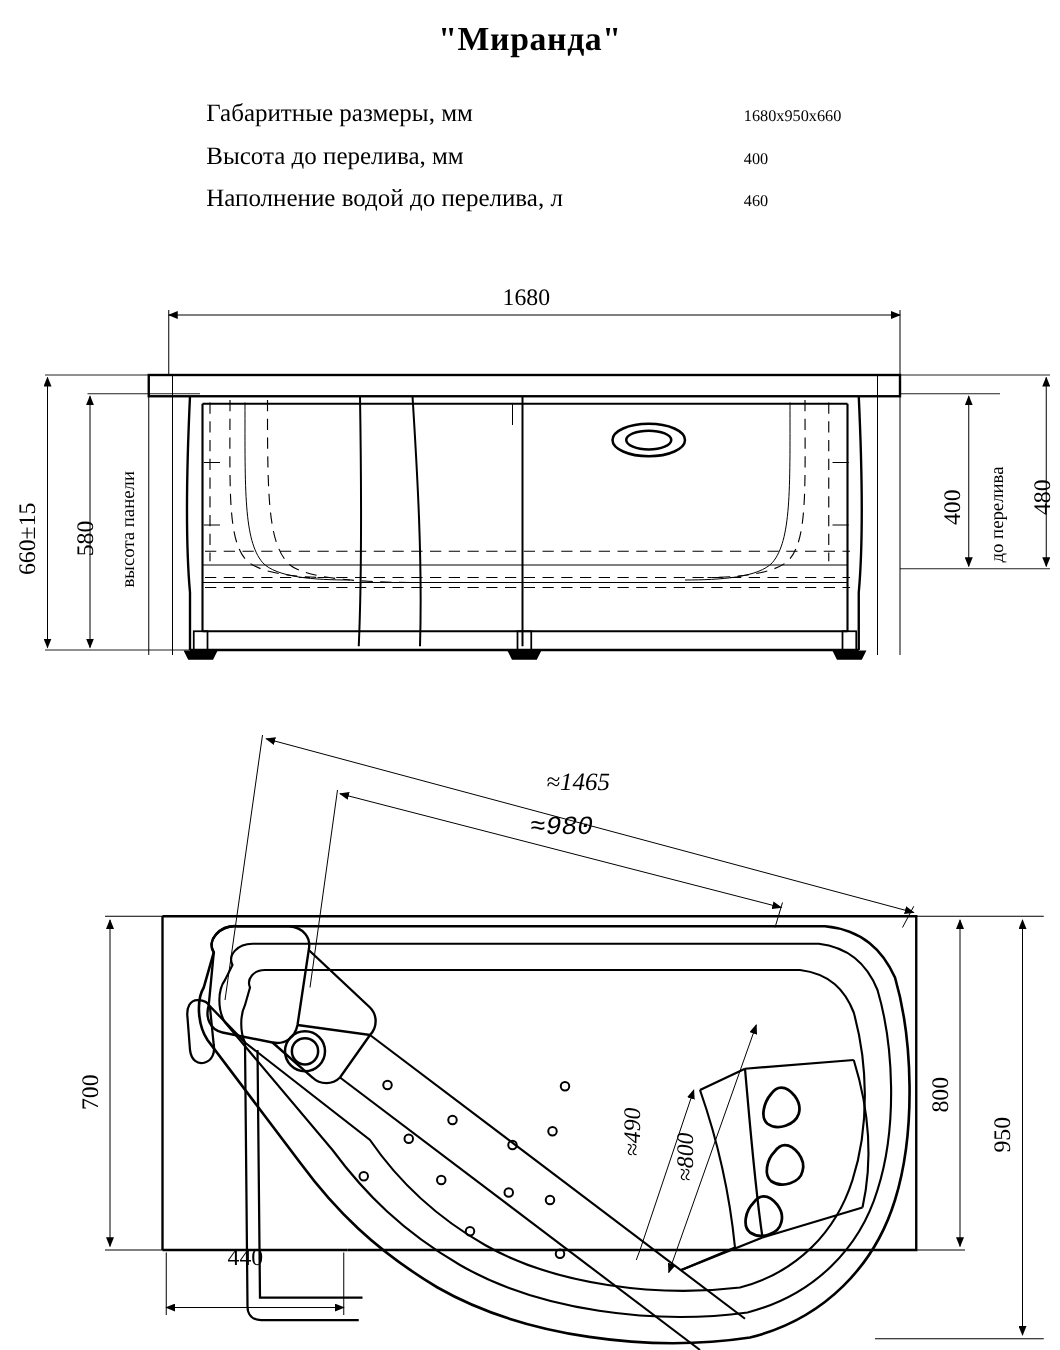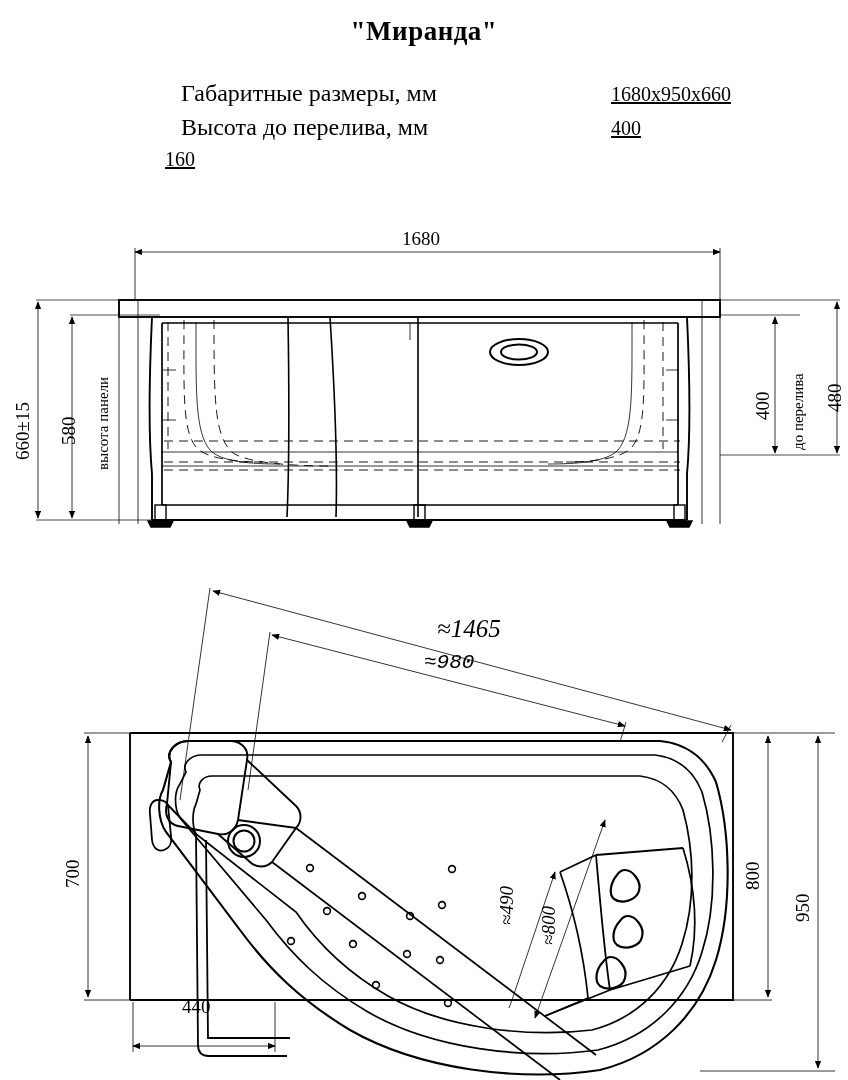--- a/index.html
+++ b/index.html
@@ -9,22 +9,22 @@
   }
   #sheet{position:absolute;inset:0;}
 
   
   .title{
     position:absolute;left:0;top:16px;width:848px;text-align:center;
     font-size:27px;font-weight:bold;letter-spacing:.5px;
   }
   .spec-table{position:absolute;left:165px;top:80px;width:640px;}
   .spec-row{display:flex;align-items:baseline;height:34px;}
-  .spec-label{width:430px;font-size:24px;white-space:nowrap;margin-left:16px;}
-  .spec-value{font-size:20px;white-space:nowrap;text-decoration:underline;}
+  .spec-label{width:430px;font-size:20px;white-space:nowrap;}
+  .spec-value{font-size:13px;white-space:nowrap;}
 
   
   .dwg{position:absolute;left:0;top:0;width:848px;height:1080px;}
   svg{position:absolute;left:0;top:0;overflow:visible;}
 
   .dimtxt{
     position:absolute;font-size:19px;white-space:nowrap;
     font-family:"Liberation Serif","DejaVu Serif",serif;
   }
   .dimtxt.small{font-size:15px;}
@@ -41,21 +41,22 @@
   <div class="spec-table">
     <div class="spec-row">
       <div class="spec-label">Габаритные размеры, мм</div>
       <div class="spec-value">1680x950x660</div>
     </div>
     <div class="spec-row">
       <div class="spec-label">Высота до перелива, мм</div>
       <div class="spec-value">400</div>
     </div>
     <div class="spec-row">
-      <div class="spec-value">160</div>
+      <div class="spec-label">Наполнение водой до перелива, л</div>
+      <div class="spec-value">460</div>
     </div>
   </div>
 
   <div class="dwg">
   <svg width="848" height="1080" viewBox="0 0 848 1080" xmlns="http://www.w3.org/2000/svg">
     <defs>
       <marker id="ar" markerWidth="10" markerHeight="8" refX="9" refY="4" orient="auto">
         <path d="M0,0 L10,4 L0,8 Z" fill="#000"></path>
       </marker>
       <marker id="arS" markerWidth="10" markerHeight="8" refX="1" refY="4" orient="auto">
@@ -345,21 +346,21 @@
   <div class="dimtxt rot90" style="left:58px;top:445px;">580</div>
 
   <div class="dimtxt small rot90" style="left:95px;top:470px;">высота панели</div>
 
   <div class="dimtxt rot90" style="left:752px;top:420px;">400</div>
 
   <div class="dimtxt small rot90" style="left:790px;top:450px;">до перелива</div>
 
   <div class="dimtxt rot90" style="left:824px;top:412px;">480</div>
 
-  <div class="dimtxt ital" style="left:437px;top:615px;font-size:25px;">≈1465</div>
+  <div class="dimtxt ital" style="left:437px;top:615px;font-size:20px;">≈1465</div>
 
   <div class="dimtxt ital" style="left:424px;top:651px;font-size:21px;font-family:Liberation Mono, monospace;">≈980</div>
 
   <div class="dimtxt rot90" style="left:62px;top:888px;">700</div>
 
   <div class="dimtxt rot90" style="left:742px;top:890px;">800</div>
 
   <div class="dimtxt rot90" style="left:792px;top:922px;">950</div>
 
   <div class="dimtxt" style="left:182px;top:996px;">440</div>

